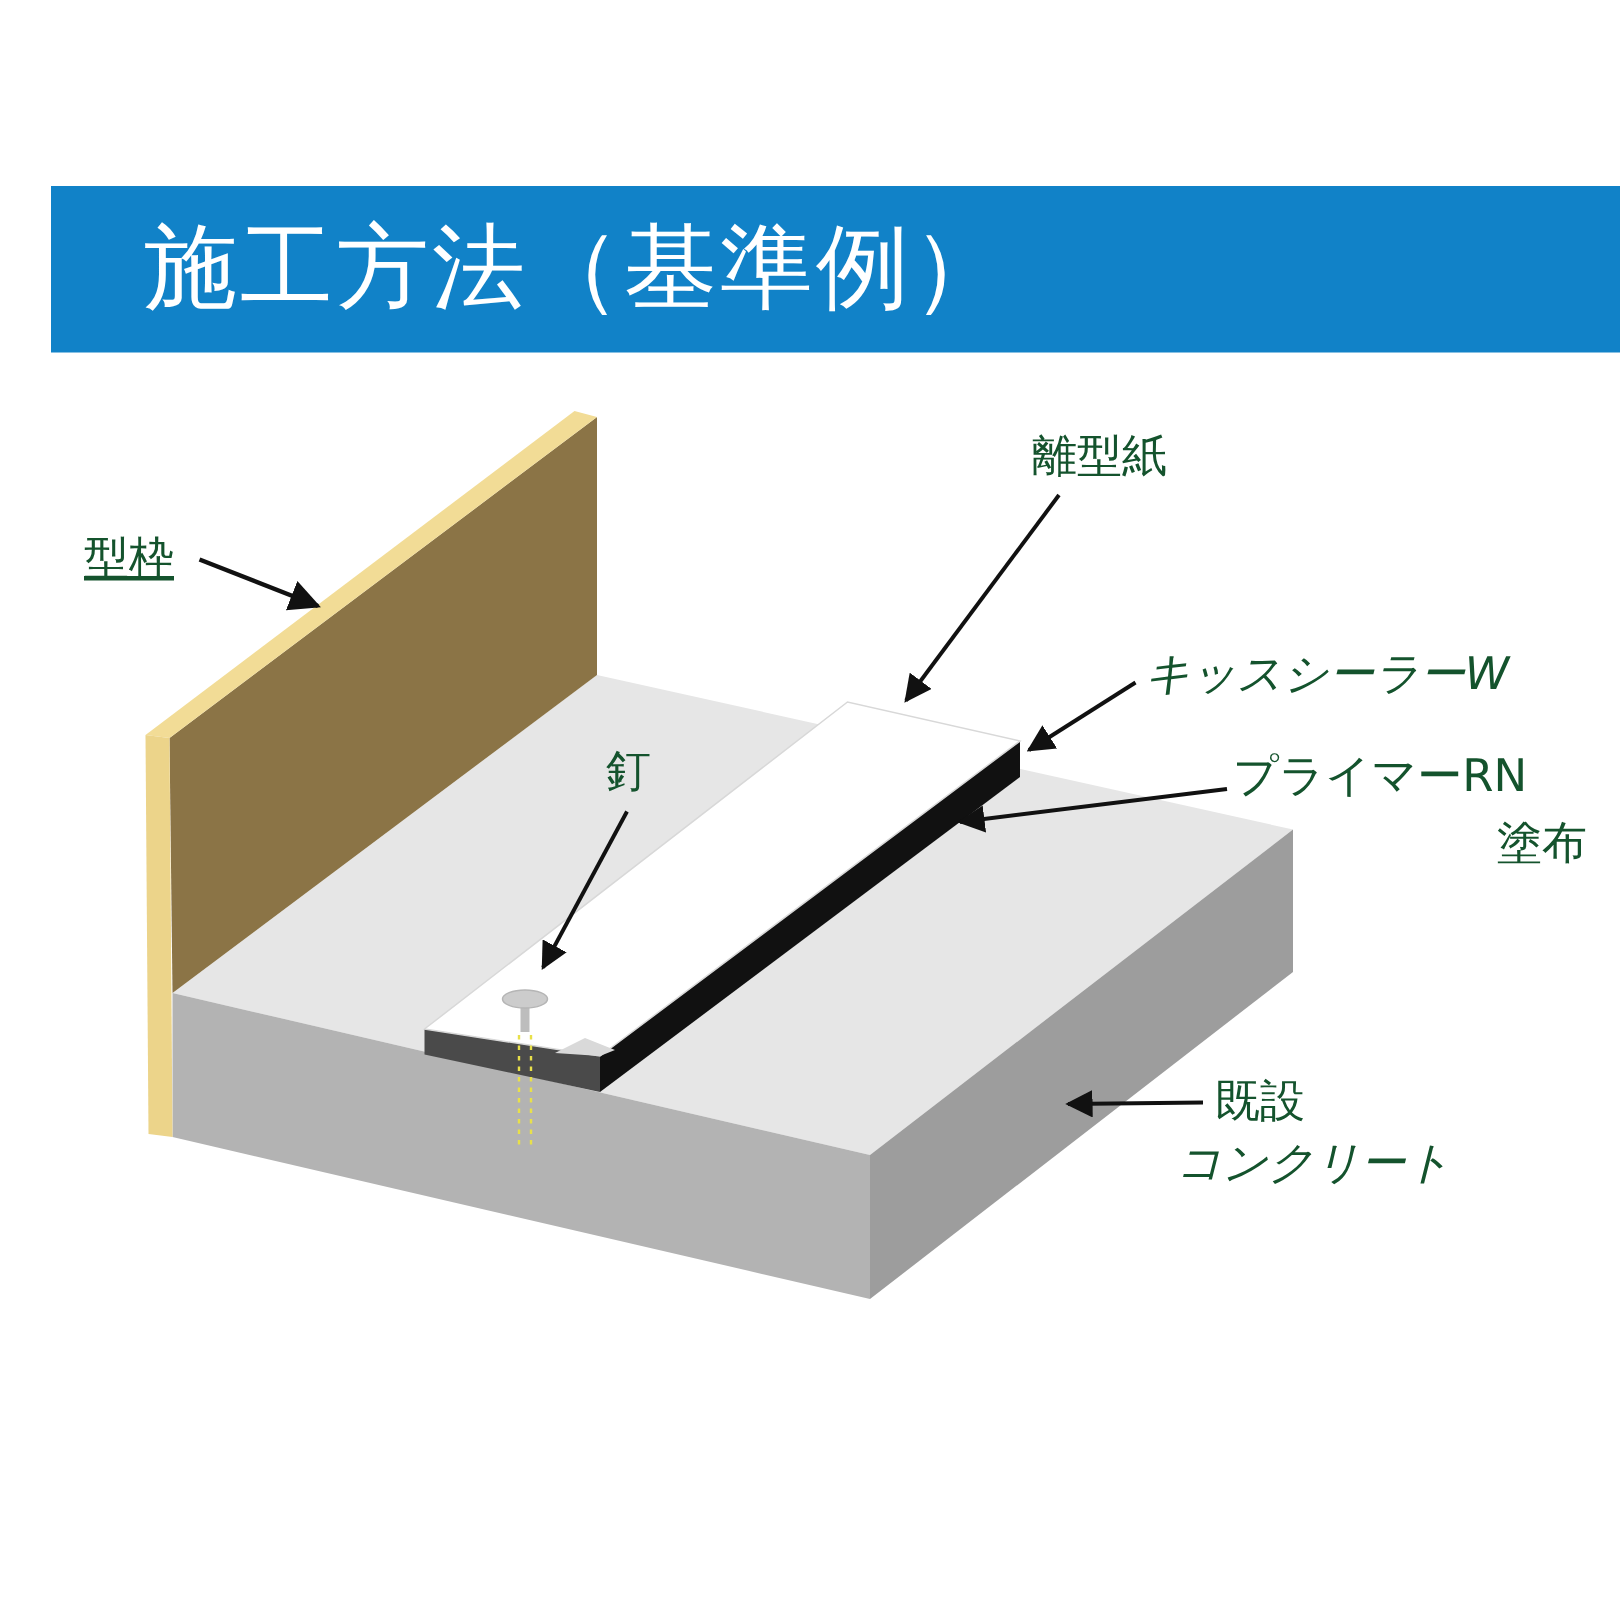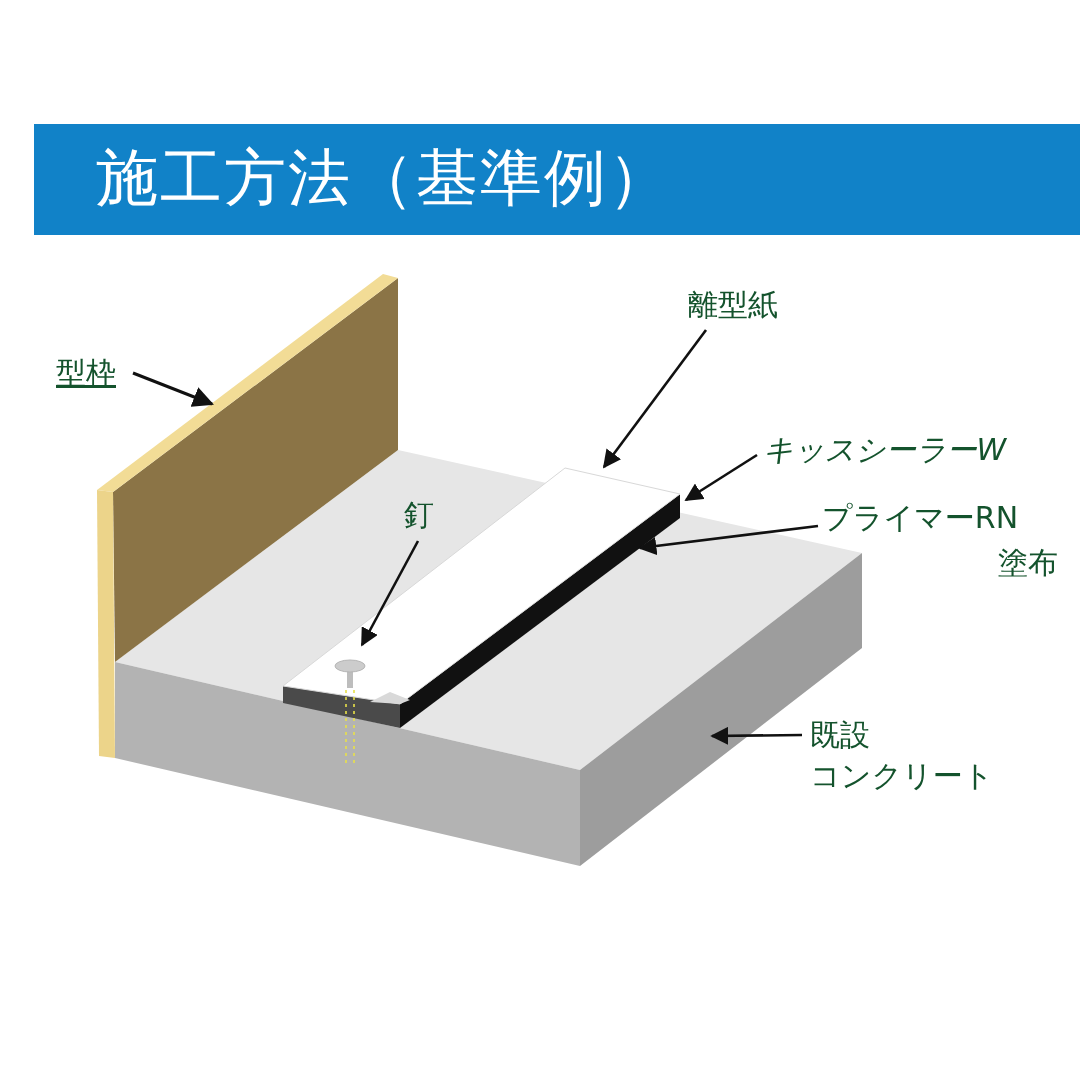--- a/index.html
+++ b/index.html
@@ -60,13 +60,13 @@
   <line x1="802" y1="735" x2="712" y2="736" stroke="#111111" stroke-width="2.6" marker-end="url(#ah)"></line>
 </svg>
 
 <div class="label" style="left:56px; top:355px;text-decoration:underline;">型枠</div>
 <div class="label" style="left:688px; top:287px;">離型紙</div>
 <div class="label" style="left:763px; top:432px;font-style:italic;">キッスシーラーW</div>
 <div class="label" style="left:822px; top:500px;">プライマーRN</div>
 <div class="label" style="left:966px; top:545px;margin-left:32px;">塗布</div>
 <div class="label" style="left:404px; top:497px;">釘</div>
 <div class="label" style="left:810px; top:717px;">既設</div>
-<div class="label" style="left:810px; top:758px;">コンクリート</div>
+<div class="label" style="left:784px; top:758px;font-style:italic;">コンクリート</div>
 
 </body></html>

